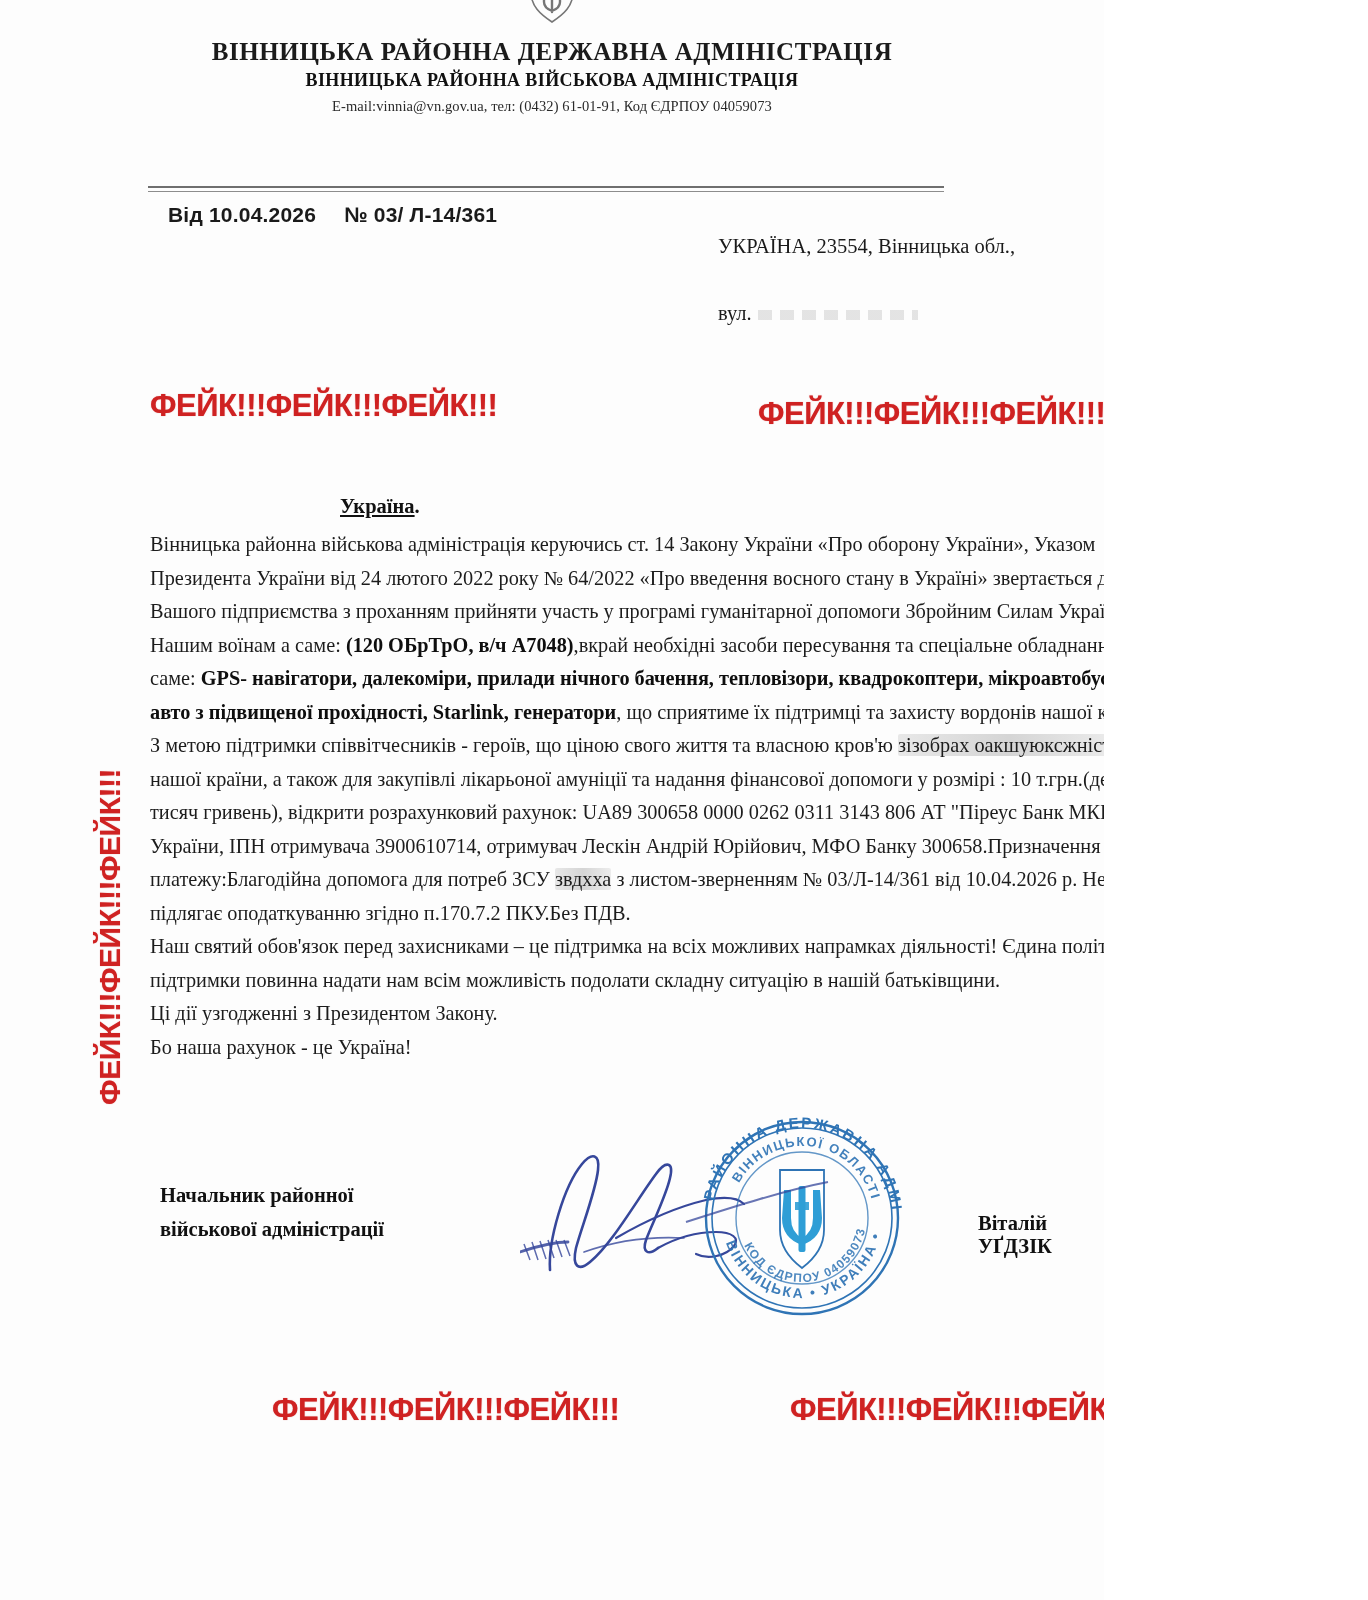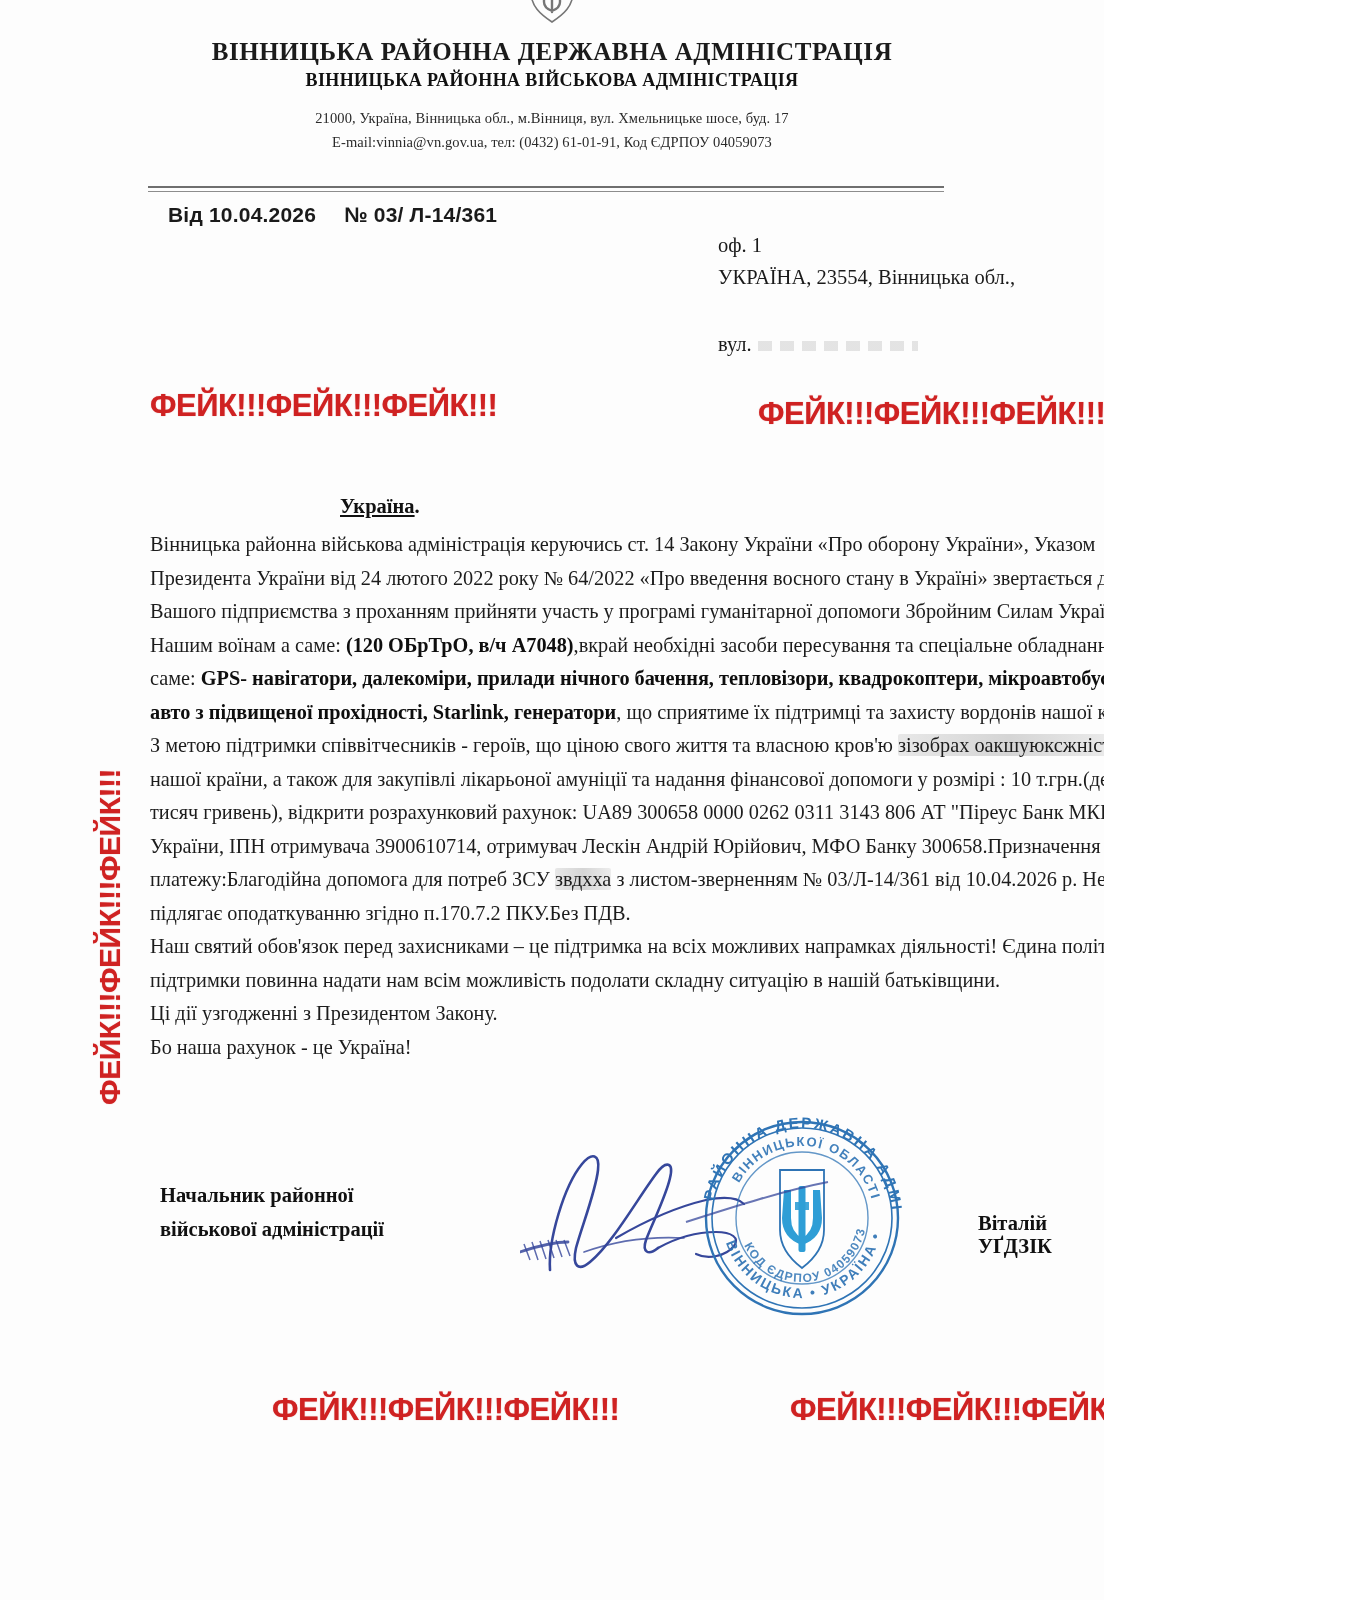--- a/index.html
+++ b/index.html
@@ -215,36 +215,34 @@
   <div class="emblem">
     <svg width="54" height="46" viewBox="0 0 54 46" aria-hidden="true">
       <path d="M27 44 C15 36 6 28 6 14 L6 6 L27 2 L48 6 L48 14 C48 28 39 36 27 44 Z" fill="none" stroke="#4a4a4a" stroke-width="1.6"></path>
       <path d="M27 12 L27 34 M19 14 L19 24 Q19 30 27 33 M35 14 L35 24 Q35 30 27 33" fill="none" stroke="#4a4a4a" stroke-width="2.4" stroke-linecap="round"></path>
     </svg>
   </div>
 
   <div class="letterhead">
     <div class="org-line1">ВІННИЦЬКА РАЙОННА ДЕРЖАВНА АДМІНІСТРАЦІЯ</div>
     <div class="org-line2">ВІННИЦЬКА РАЙОННА ВІЙСЬКОВА АДМІНІСТРАЦІЯ</div>
-    <div class="addr-line">21000, Україна, Вінницька обл., м.Вінниця, вул. Хмельницьке шосе, буд. 17</div>
     <div class="addr-line second">E-mail:vinnia@vn.gov.ua, тел: (0432) 61-01-91, Код ЄДРПОУ 04059073</div>
   </div>
 
   <div class="rule-wrap">
     <div class="rule-thick"></div>
     <div class="rule-thin"></div>
   </div>
 
   <div class="refline">
     <span>Від 10.04.2026</span>
     <span class="refno">№ 03/ Л-14/361</span>
   </div>
 
   <div class="addressee">
-    <div>оф. 1</div>
     <div class="ln2">УКРАЇНА, 23554, Вінницька обл.,</div>
     <div class="ln3">
       <span>вул.</span><span class="redacted"></span>
     </div>
   </div>
 
   <div class="fake fake-top-left">ФЕЙК!!!ФЕЙК!!!ФЕЙК!!!</div>
   <div class="fake fake-top-right">ФЕЙК!!!ФЕЙК!!!ФЕЙК!!!</div>
   <div class="fake fake-side-left">ФЕЙК!!!ФЕЙК!!!ФЕЙК!!!</div>
   <div class="fake fake-side-right">ФЕЙК!!!ФЕЙК!!!ФЕЙК!!!</div>

